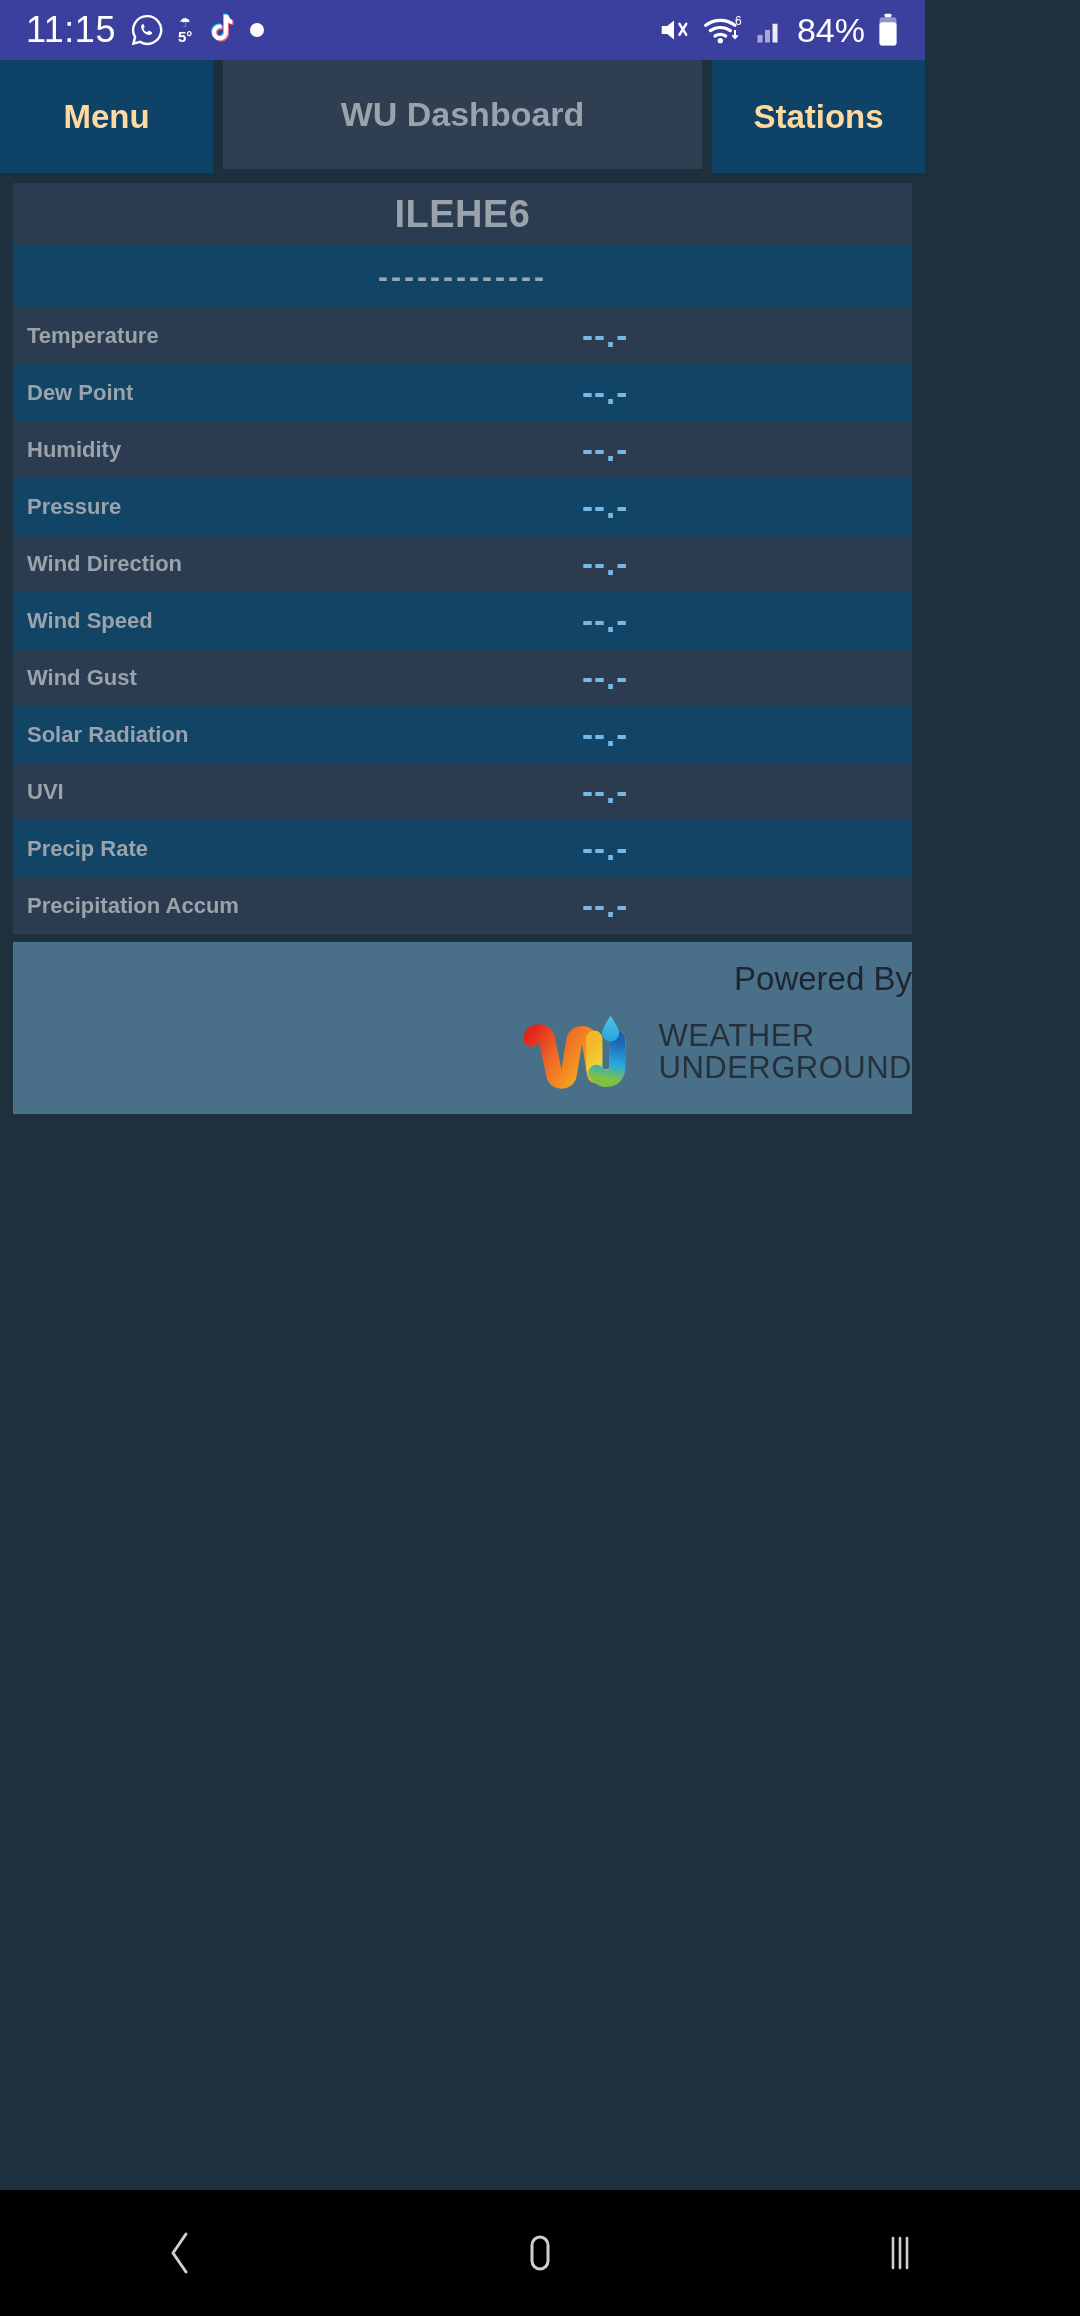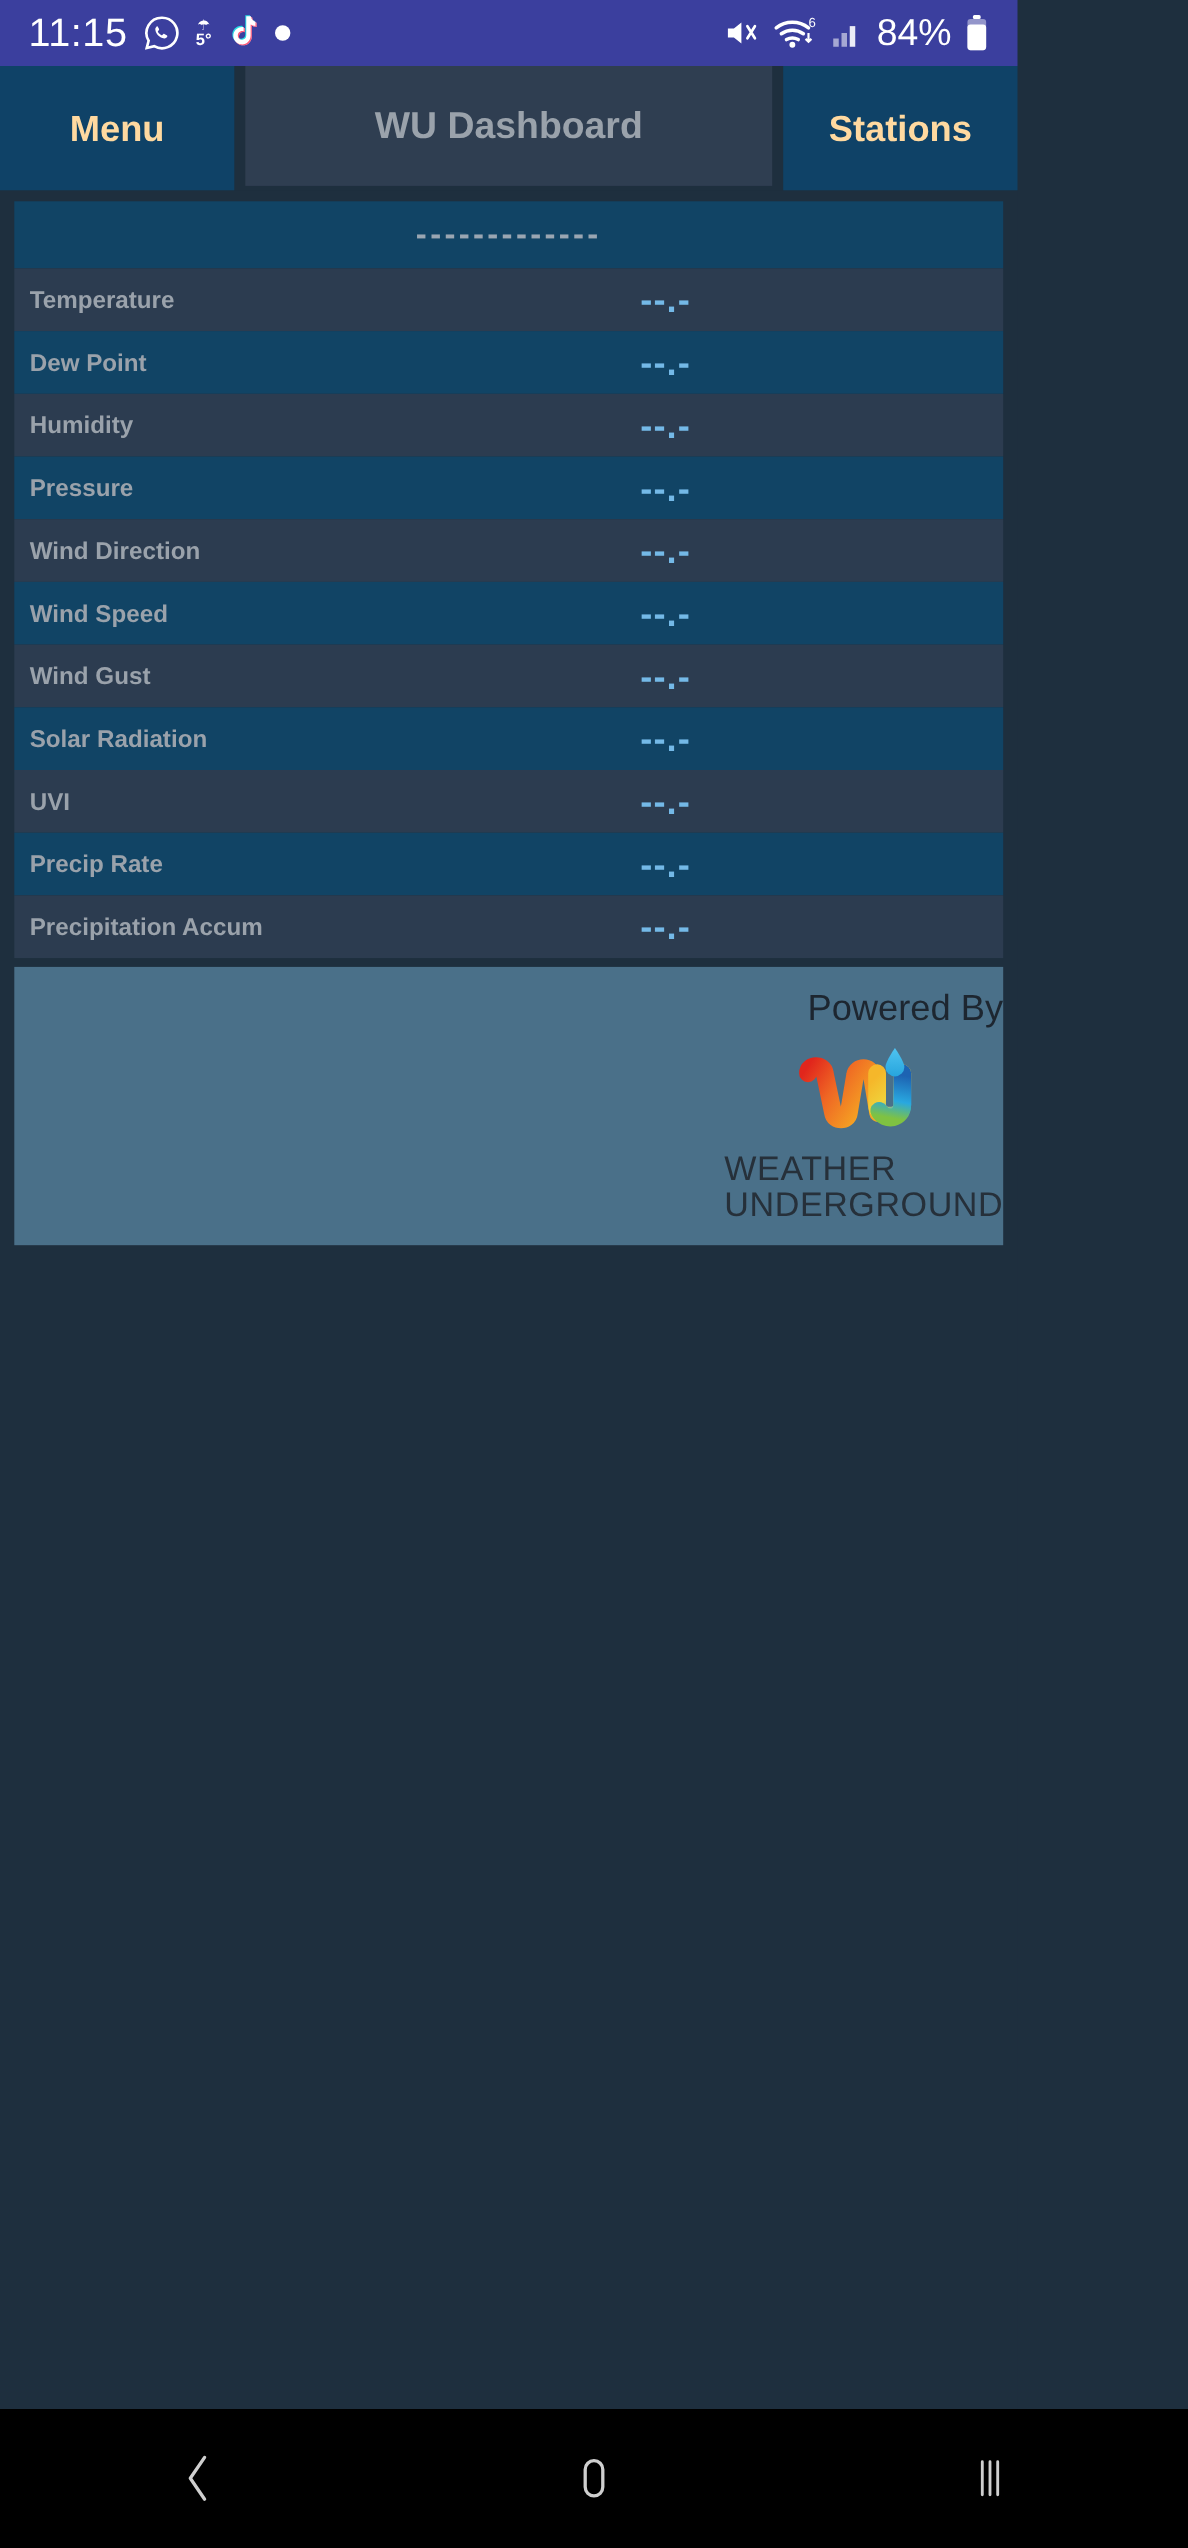--- a/index.html
+++ b/index.html
@@ -81,21 +81,21 @@
   }
 
   
   .poweredby{
     margin:8px 13px 0 13px;
     background:#4a7089;
     padding:18px 0 22px 0;
     display:flex; flex-direction:column; align-items:flex-end;
   }
   .pb-text{ color:#1d2630; font-size:33px; margin-bottom:14px; }
-  .wu-logo{ display:flex; align-items:center; gap:18px;flex-direction:column; }
+  .wu-logo{ display:flex; align-items:center; gap:18px; }
   .wu-mark{ width:118px; height:80px; }
   .wu-words{ display:flex; flex-direction:column; line-height:1.02; }
   .wu-words span{ color:#26303a; font-size:31px; letter-spacing:.5px; }
 
   
   .androidnav{
     position:absolute; left:0; bottom:0;
     width:1080px; height:126px; background:#000000;
     display:flex; align-items:center; justify-content:space-around;
   }
@@ -173,20 +173,21 @@
     </div>
   </div>
 
   <div class="topnav">
     <button class="nav-btn">Menu</button>
     <div class="nav-title">WU Dashboard</div>
     <button class="nav-btn">Stations</button>
   </div>
 
   <div class="card">
+    <div class="station-head">ILEHE6</div>
     <div class="obs-time">-------------</div>
     <div id="obs-rows">
         <div class="row even">
           <div class="row-label">Temperature</div>
           <div class="row-value">--.-</div>
         </div>
         <div class="row odd">
           <div class="row-label">Dew Point</div>
           <div class="row-value">--.-</div>
         </div>

